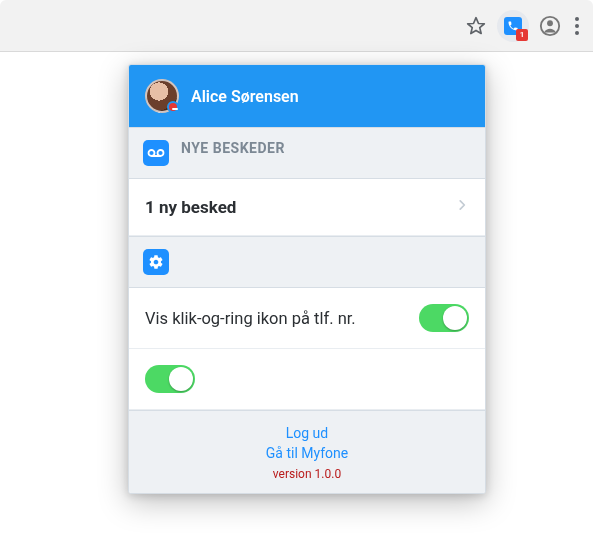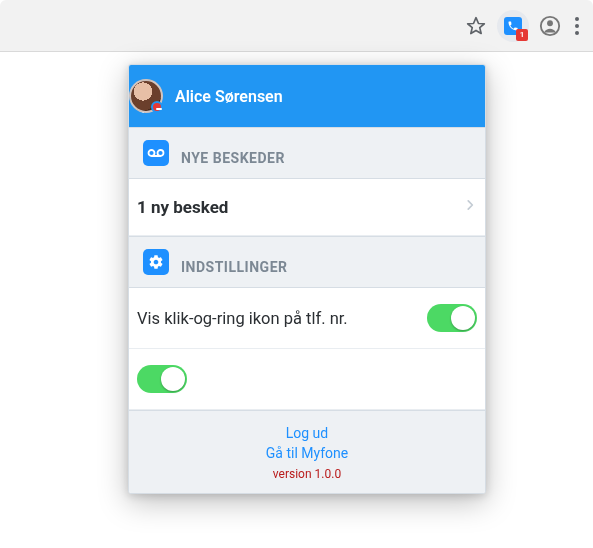--- a/index.html
+++ b/index.html
@@ -48,21 +48,21 @@
     box-shadow: 0 8px 30px rgba(0,0,0,0.25), 0 2px 8px rgba(0,0,0,0.15);
     border-radius: 3px;
     overflow: hidden;
     border: 1px solid #d6dde4;
   }
 
   .panel-header {
     background: #2196f3;
     color: #fff;
     display: flex; align-items: center;
-    padding: 14px 0; gap: 12px;
+    padding: 14px 16px; gap: 12px;
     font-weight: 600; font-size: 16px;
   }
   .avatar {
     position: relative;
     width: 34px; height: 34px; border-radius: 50%;
     background: radial-gradient(circle at 40% 35%, #e7bfa6 0 34%, #6b3f2c 34% 70%, #4a2a1c 70% 100%);
     border: 2px solid rgba(255,255,255,0.7);
     flex: none;
   }
   .presence-dot {
@@ -72,34 +72,34 @@
   }
   .presence-dot::after {
     content: ""; position: absolute; left: 3px; top: 5px;
     width: 6px; height: 2px; background: #fff; border-radius: 1px;
   }
 
   .section-header {
     background: #eef1f4;
     border-top: 1px solid #d6dde4;
     border-bottom: 1px solid #d6dde4;
-    display: flex; align-items: flex-end;
+    display: flex; align-items: flex-start;
     padding: 12px 14px; gap: 12px;
     color: #7c8894;
     font-weight: 700; font-size: 14px; letter-spacing: 0.5px;
   }
   .section-icon {
     width: 26px; height: 26px; border-radius: 5px;
     background: #1e90ff; flex: none;
     display: flex; align-items: center; justify-content: center;
   }
 
   .row {
     background: #fff;
-    padding: 16px 8px;
+    padding: 16px 16px;
     display: flex; align-items: center; justify-content: space-between;
     border-bottom: 1px solid #e9edf1;
     color: #2b2f33; font-size: 16.5px;
   }
   .row:last-of-type { border-bottom: none; }
   .row.messages { font-weight: 700; font-size: 17px; cursor: pointer; }
   .chev { color: #c4ccd4; }
 
   .toggle {
     position: relative;
@@ -193,21 +193,20 @@
         </svg>
       </span>
     </div>
 
     <div class="section-header">
       <div class="section-icon">
         <svg width="16" height="16" viewBox="0 0 24 24" fill="#fff">
           <path d="M19.4 13c.04-.33.06-.66.06-1s-.02-.67-.06-1l2.1-1.65c.19-.15.24-.42.12-.64l-2-3.46c-.12-.22-.39-.3-.61-.22l-2.49 1c-.52-.4-1.08-.73-1.69-.98l-.38-2.65C14.42 2.18 14.22 2 13.98 2h-4c-.24 0-.44.18-.47.4l-.38 2.65c-.61.25-1.17.58-1.69.98l-2.49-1c-.22-.08-.49 0-.61.22l-2 3.46c-.12.22-.07.49.12.64L4.56 11c-.04.33-.06.66-.06 1s.02.67.06 1l-2.1 1.65c-.19.15-.24.42-.12.64l2 3.46c.12.22.39.3.61.22l2.49-1c.52.4 1.08.73 1.69.98l.38 2.65c.03.22.23.4.47.4h4c.24 0 .44-.18.47-.4l.38-2.65c.61-.25 1.17-.58 1.69-.98l2.49 1c.22.08.49 0 .61-.22l2-3.46c.12-.22.07-.49-.12-.64L19.4 13zM12 15.5c-1.93 0-3.5-1.57-3.5-3.5S10.07 8.5 12 8.5s3.5 1.57 3.5 3.5-1.57 3.5-3.5 3.5z"></path>
         </svg>
       </div>
-      <span>INDSTILLINGER</span>
     </div>
 
     <div class="row">
       <span>Vis klik-og-ring ikon på tlf. nr.</span>
       <div class="toggle">
         <div class="knob"></div>
       </div>
     </div>
 
     <div class="row">

